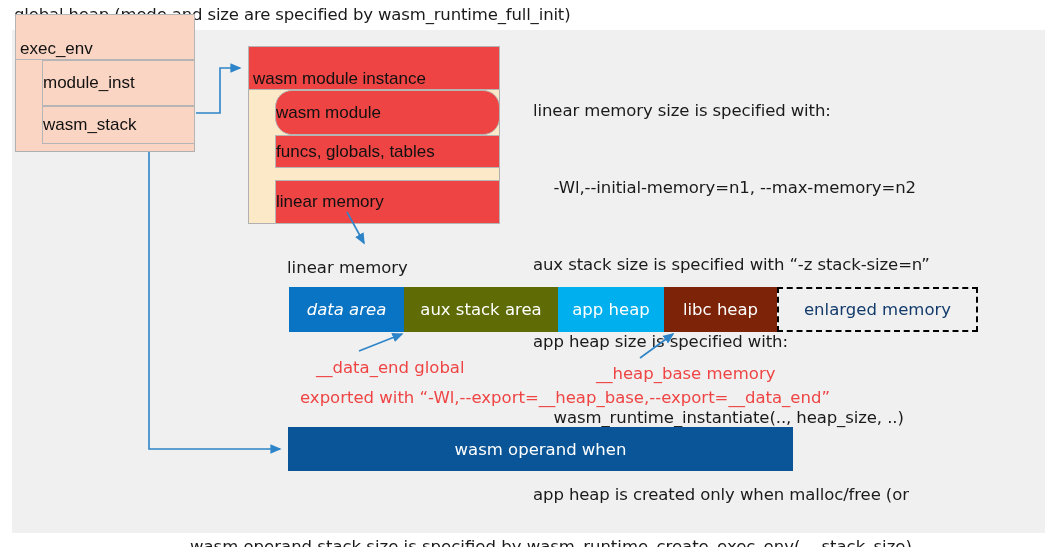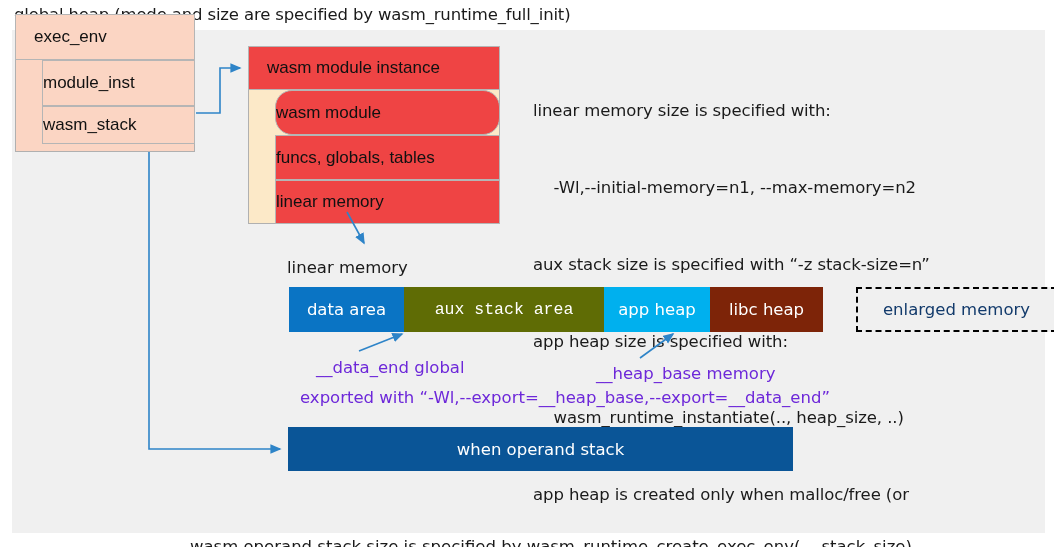--- a/index.html
+++ b/index.html
@@ -39,21 +39,21 @@
   
   .box-title, .box-sub {
     position: absolute;
     box-sizing: border-box;
     display: flex;
     align-items: center;
     font-size: 17px;
     color: #111111;
     font-family: "Liberation Sans", sans-serif;
   }
-  .box-title { padding-left: 18px; }
+  .box-title { padding-left: 4px; align-items: flex-end; }
   .box-sub   { padding-left: 0; }
 
   
   .pink { background: #fbd5c3; border: 1px solid #b5b5b5; }
   .cream { background: #ef4444; border: 1px solid #b5b5b5; }
 
   #exec-env-outer {
     position: absolute;
     left: 15px; top: 14px;
     width: 180px; height: 138px;
@@ -75,21 +75,21 @@
   #wmi-outer {
     position: absolute;
     left: 248px; top: 46px;
     width: 252px; height: 178px;
     background: #fce9c8;
     border: 1px solid #b0b0b0;
     box-sizing: border-box;
   }
   #wmi-title { left: 248px; top: 46px; width: 252px; height: 44px; }
   #wmi-row-1 { left: 275px; top: 90px; width: 225px; height: 45px; border-radius: 17px; }
-  #wmi-row-2 { left: 275px; top: 135px; width: 225px; height: 45px; }
+  #wmi-row-2 { left: 275px; top: 135px; width: 225px; height: 33px; }
   #wmi-row-3 { left: 275px; top: 180px; width: 225px; height: 44px; }
 
   
   #info-block {
     position: absolute;
     left: 533px; top: 47px;
     width: 500px;
     font-size: 16.5px;
     line-height: 25.6px;
     color: #1a1a1a;
@@ -118,28 +118,27 @@
     justify-content: center;
     color: #ffffff;
     font-size: 16.5px;
     box-sizing: border-box;
     height: 45px;
   }
   .seg.dashed {
     background: #f0f0f0;
     border: 2.5px dashed #000000;
     color: #123a6b;
-    margin-left: 33px;
   }
 
   
   .anno {
     position: absolute;
     font-size: 16.5px;
-    color: #6d28d9;
+    color: #ef4444;
     white-space: nowrap;
   }
   #anno-data-end { left: 316px; top: 358px; }
   #anno-heap-base { left: 596px; top: 364px; }
   #anno-exported { left: 300px; top: 388px; }
 
   
   #operand-stack-box {
     position: absolute;
     left: 288px; top: 427px;
@@ -208,43 +207,43 @@
     <div>    -Wl,--initial-memory=n1, --max-memory=n2</div>
     <div>aux stack size is specified with “-z stack-size=n”</div>
     <div>app heap size is specified with:</div>
     <div>    wasm_runtime_instantiate(.., heap_size, ..)</div>
     <div>app heap is created only when malloc/free (or</div>
     
   </div>
 
   <div id="linmem-label">linear memory</div>
   <div id="linmem-bar">
-    <div class="seg" style="width: 115px; background: rgb(10, 116, 196);">
+    <div class="seg" style="width: 115px; background: rgb(10, 116, 196); font-style: italic;">
       <span>data area</span>
     </div>
-    <div class="seg" style="width: 200px; background: rgb(95, 108, 5); font-family: Liberation Mono, monospace;">
+    <div class="seg" style="width: 154px; background: rgb(95, 108, 5);">
       <span>aux stack area</span>
     </div>
     <div class="seg" style="width: 106px; background: rgb(0, 176, 238);">
       <span>app heap</span>
     </div>
     <div class="seg" style="width: 113px; background: rgb(125, 36, 8);">
       <span>libc heap</span>
     </div>
     <div class="seg dashed" style="width: 201px;">
       <span>enlarged memory</span>
     </div>
   </div>
 
   <div class="anno" id="anno-data-end">__data_end global</div>
   <div class="anno" id="anno-heap-base">__heap_base memory</div>
   <div class="anno" id="anno-exported">exported with “-Wl,--export=__heap_base,--export=__data_end”</div>
 
   <div id="operand-stack-box" style="background: rgb(10, 85, 151);">
-    <span>when operand stack</span>
+    <span>wasm operand when</span>
   </div>
   <div id="bottom-note">
     <div>wasm operand stack size is specified by wasm_runtime_create_exec_env(.., stack_size)</div>
     
   </div>
 
   <svg id="connectors" viewBox="0 0 1054 547">
     <defs>
       <marker id="arrowhead" markerWidth="7" markerHeight="7" refX="6" refY="3" orient="auto">
         <path d="M0,0 L7,3 L0,6 z" fill="#2e84c8"></path>

